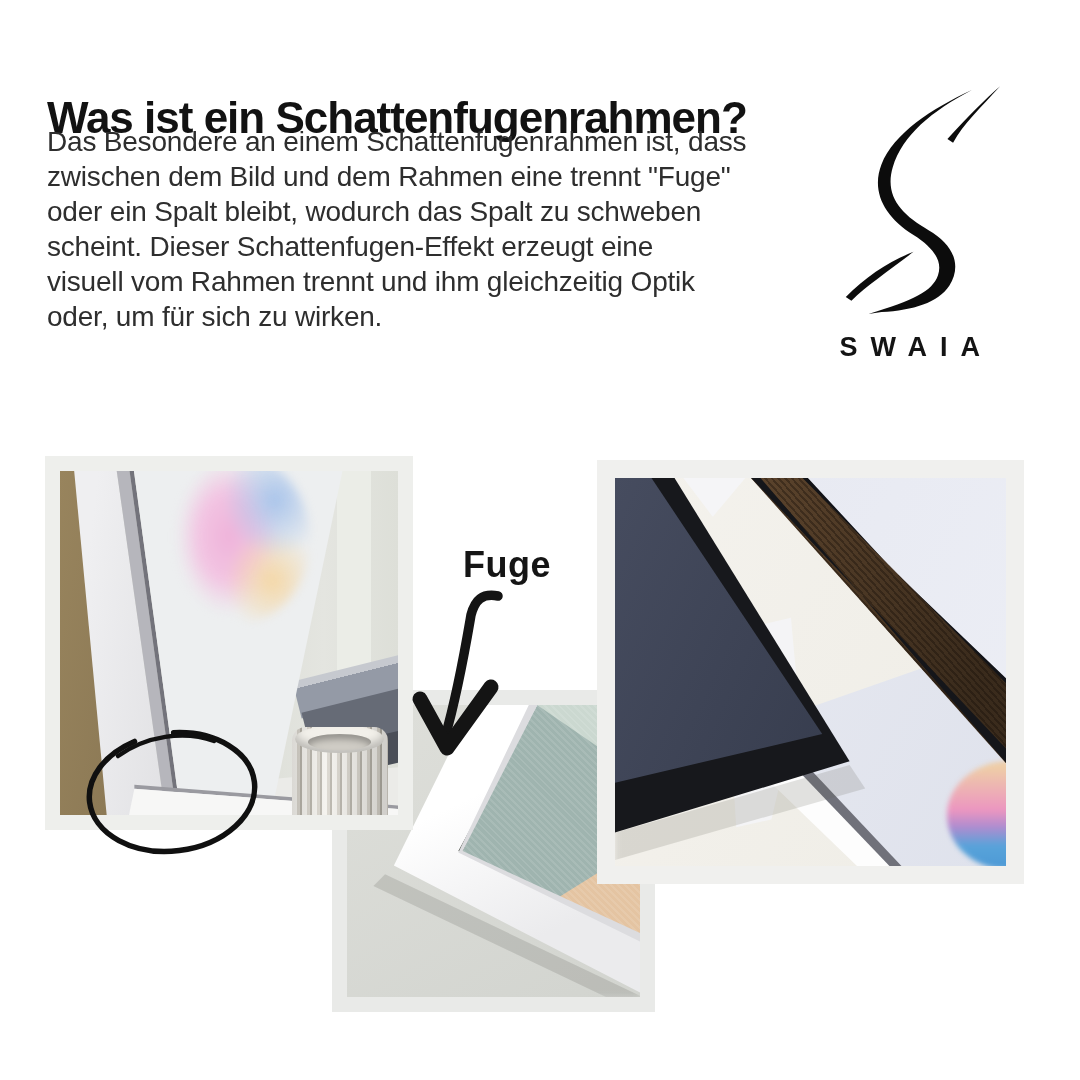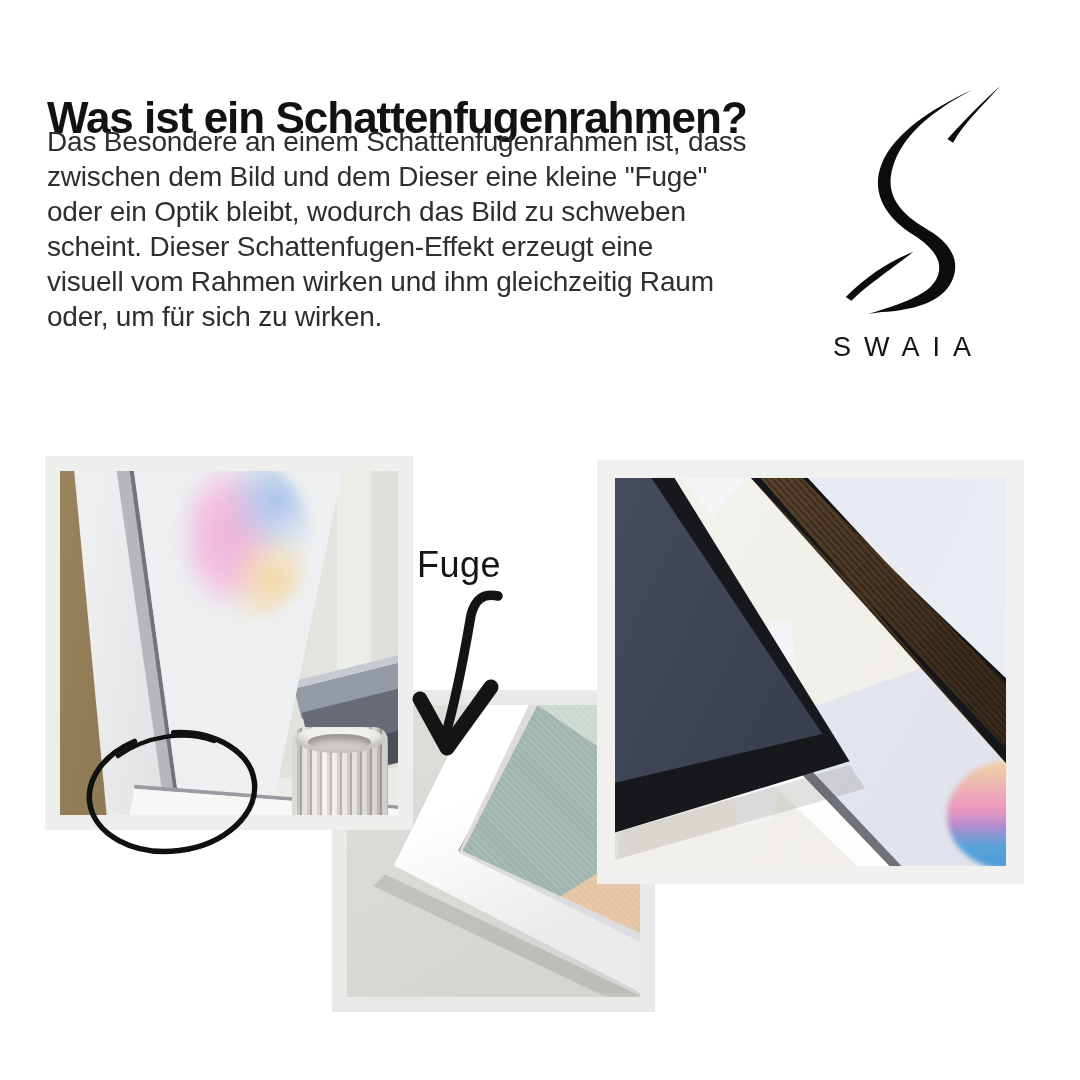--- a/index.html
+++ b/index.html
@@ -7,22 +7,22 @@
           font-family:"Liberation Sans", sans-serif;color:#111;}
   
   .title{position:absolute;left:47px;top:63px;width:930px;font-size:44px;line-height:52px;
          font-weight:800;letter-spacing:-1px;color:#121212;}
   .intro{position:absolute;left:47px;top:124px;width:790px;}
   .intro .line{height:35px;font-size:28px;line-height:35px;font-weight:400;
                letter-spacing:-0.2px;color:#2e2e2e;white-space:nowrap;}
   
   .logo{position:absolute;left:820px;top:70px;width:200px;height:300px;}
   .logo svg{position:absolute;left:22px;top:6px;}
-  .wordmark{position:absolute;left:0px;top:262px;width:160px;text-align:left;
-            font-size:27px;font-weight:400;letter-spacing:13px;padding-left:13px;color:#141414;}
+  .wordmark{position:absolute;left:0px;top:262px;width:160px;text-align:right;
+            font-size:27px;font-weight:700;letter-spacing:13px;padding-left:13px;color:#141414;}
   
   .card{position:absolute;}
   .card-left{left:45px;top:456px;width:368px;height:374px;background:#eeefec;z-index:3;}
   .card-mid{left:332px;top:690px;width:323px;height:322px;background:#e9eae8;z-index:1;}
   .card-right{left:597px;top:460px;width:427px;height:424px;background:#f0f0ee;z-index:2;}
   .photo{position:absolute;overflow:hidden;}
   .photo-left{left:15px;top:15px;width:338px;height:344px;}
   .photo-mid{left:15px;top:15px;width:293px;height:292px;}
   .photo-right{left:18px;top:18px;width:391px;height:388px;}
   .layer{position:absolute;inset:0;}
@@ -89,36 +89,36 @@
   .rp-walnutgap{background:#121317;clip-path:polygon(44.5% -2%,47.5% -2%,104% 59.5%,104% 55.5%);}
   .rp-walnut{clip-path:polygon(33% -2%,46% -2%,104% 57%,104% 78%);
     background:repeating-linear-gradient(48deg,rgba(20,12,6,.35) 0 2px,rgba(0,0,0,0) 2px 5px),
                linear-gradient(115deg,#6a4e33,#3a2b1c 80%);}
   .rp-walnutedge{background:#15161a;clip-path:polygon(33% -2%,35.5% -2%,104% 78%,104% 74%);}
   .rp-sliver{background:#f5f5f7;clip-path:polygon(16% -2%,35% -2%,25% 10%);}
   .rp-navyframe{background:#17181c;clip-path:polygon(-2% -2%,14% -2%,60% 73%,-2% 92%);}
   .rp-navy{background:linear-gradient(115deg,#464c5f,#353b4c 70%);
            clip-path:polygon(-2% -2%,8% -2%,53% 66%,-2% 79%);}
   
-  .fuge{position:absolute;left:417px;top:544px;width:180px;text-align:left;
-        font-size:36px;font-weight:400;letter-spacing:.5px;color:#151515;z-index:5;}
+  .fuge{position:absolute;left:417px;top:544px;width:180px;text-align:center;
+        font-size:36px;font-weight:700;letter-spacing:.5px;color:#151515;z-index:5;}
   .overlay{position:absolute;left:0;top:0;width:1080px;height:1080px;z-index:6;pointer-events:none;}
 </style>
 </head>
 <body>
 
 <div class="canvas">
 
   <h1 class="title">Was ist ein Schattenfugenrahmen?</h1>
   <div class="intro">
     <div class="line">Das Besondere an einem Schattenfugenrahmen ist, dass</div>
-    <div class="line">zwischen dem Bild und dem Dieser eine kleine "Fuge"</div>
-    <div class="line">oder ein Optik bleibt, wodurch das Bild zu schweben</div>
+    <div class="line">zwischen dem Bild und dem Rahmen eine trennt "Fuge"</div>
+    <div class="line">oder ein Spalt bleibt, wodurch das Spalt zu schweben</div>
     <div class="line">scheint. Dieser Schattenfugen-Effekt erzeugt eine</div>
-    <div class="line">visuell vom Rahmen wirken und ihm gleichzeitig Raum</div>
+    <div class="line">visuell vom Rahmen trennt und ihm gleichzeitig Optik</div>
     <div class="line">oder, um für sich zu wirken.</div>
   </div>
 
   <div class="logo">
     <svg width="160" height="250" viewBox="0 0 170 260">
       <path fill="#0c0c0c" d="M138,12 C96,34 64,60 54,94 C45,124 62,144 92,161 C118,176 128,198 114,220
            C102,238 76,246 42,248 L28,250 C76,236 96,226 102,209 C107,194 98,180 76,166
            C44,146 31,119 42,91 C55,58 95,32 138,12 Z"></path>
       <path fill="#0c0c0c" d="M112,64 C134,40 152,22 168,8 C148,30 129,48 118,68 Z"></path>
       <path fill="#0c0c0c" d="M4,232 C26,210 50,194 76,184 C50,204 26,220 10,236 Z"></path>

